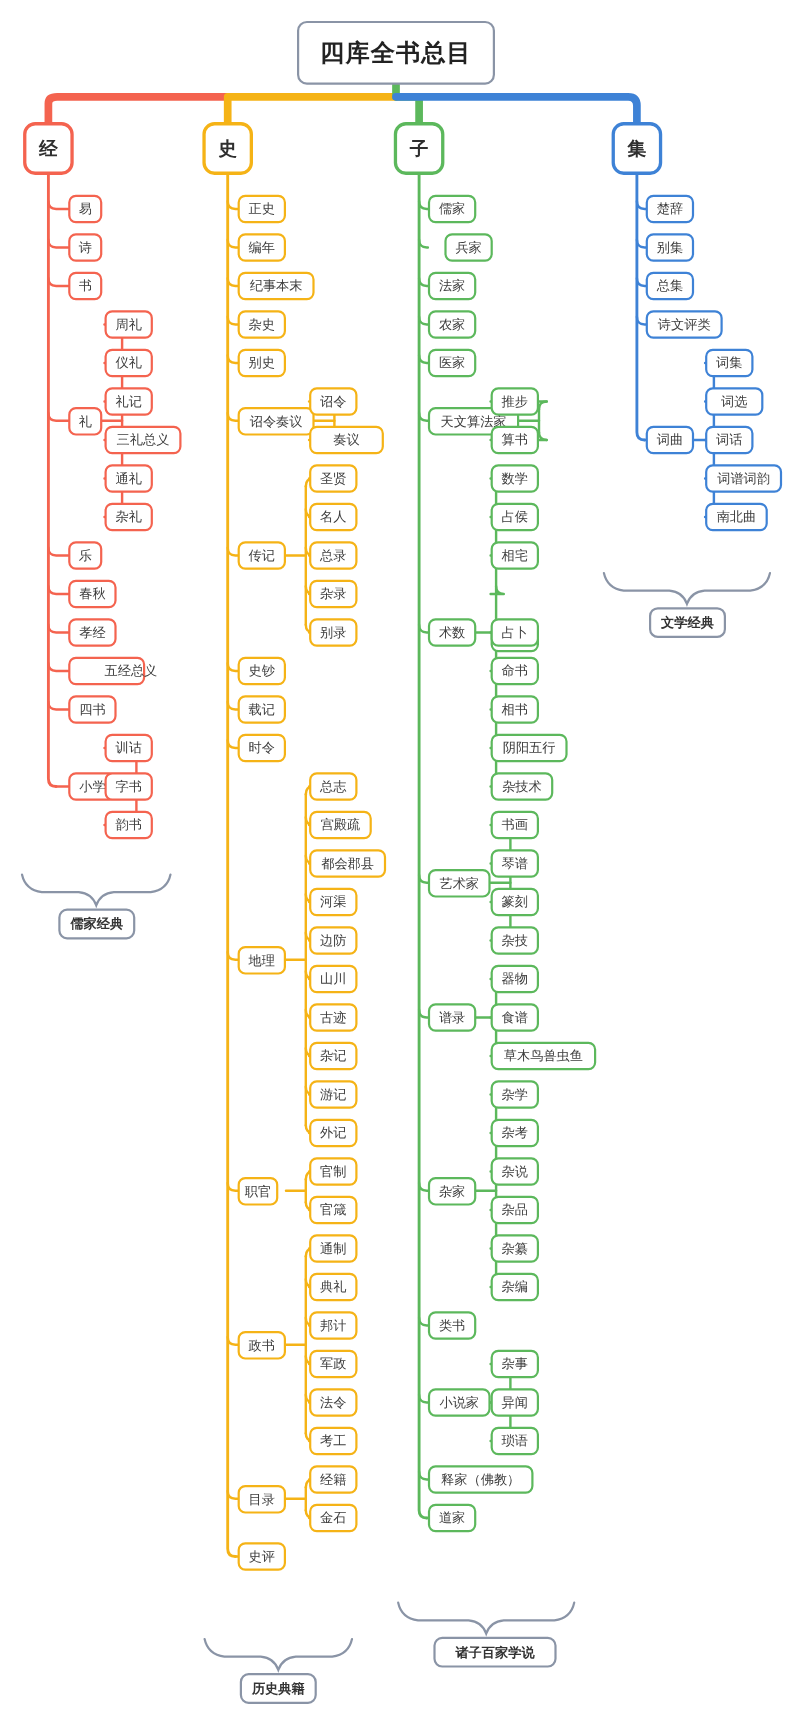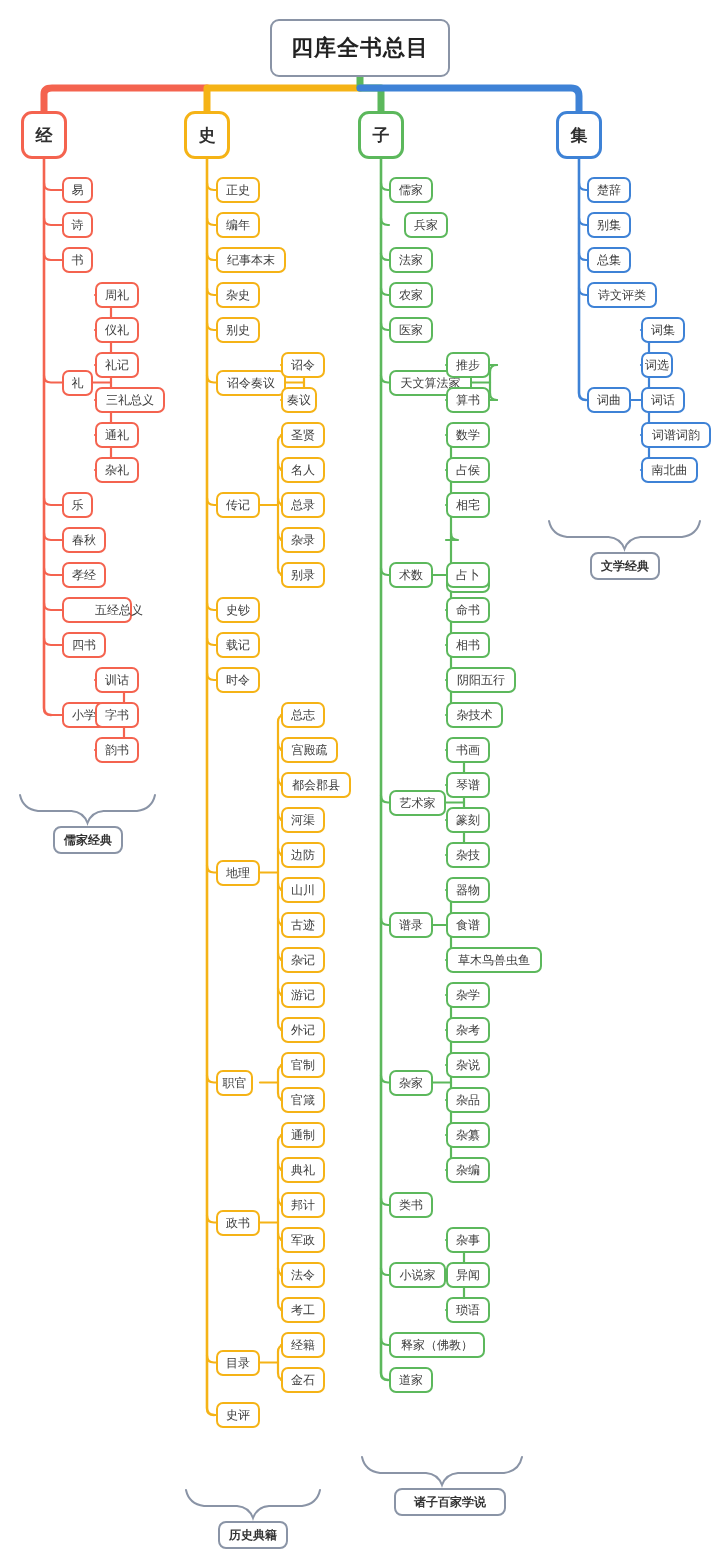--- a/index.html
+++ b/index.html
@@ -242,21 +242,21 @@
       <div class="node lvl2" style="left: 95px; top: 667px; width: 44px; border-color: rgb(244, 99, 79);">训诂</div>
       <div class="node lvl2" style="left: 95px; top: 702px; width: 44px; border-color: rgb(244, 99, 79);">字书</div>
       <div class="node lvl2" style="left: 95px; top: 737px; width: 44px; border-color: rgb(244, 99, 79);">韵书</div>
       <div class="node lvl1" style="left: 216px; top: 177px; width: 44px; border-color: rgb(245, 179, 22);">正史</div>
       <div class="node lvl1" style="left: 216px; top: 212px; width: 44px; border-color: rgb(245, 179, 22);">编年</div>
       <div class="node lvl1" style="left: 216px; top: 247px; width: 70px; border-color: rgb(245, 179, 22);">纪事本末</div>
       <div class="node lvl1" style="left: 216px; top: 282px; width: 44px; border-color: rgb(245, 179, 22);">杂史</div>
       <div class="node lvl1" style="left: 216px; top: 317px; width: 44px; border-color: rgb(245, 179, 22);">别史</div>
       <div class="node lvl1" style="left: 216px; top: 370px; width: 70px; border-color: rgb(245, 179, 22);">诏令奏议</div>
       <div class="node lvl2" style="left: 281px; top: 352px; width: 44px; border-color: rgb(245, 179, 22);">诏令</div>
-      <div class="node lvl2" style="left: 281px; top: 387px; width: 36px; border-color: rgb(245, 179, 22);">奏议</div>
+      <div class="node lvl2" style="left: 281px; top: 387px; width: 68px; border-color: rgb(245, 179, 22);">奏议</div>
       <div class="node lvl1" style="left: 216px; top: 492px; width: 44px; border-color: rgb(245, 179, 22);">传记</div>
       <div class="node lvl2" style="left: 281px; top: 422px; width: 44px; border-color: rgb(245, 179, 22);">圣贤</div>
       <div class="node lvl2" style="left: 281px; top: 457px; width: 44px; border-color: rgb(245, 179, 22);">名人</div>
       <div class="node lvl2" style="left: 281px; top: 492px; width: 44px; border-color: rgb(245, 179, 22);">总录</div>
       <div class="node lvl2" style="left: 281px; top: 527px; width: 44px; border-color: rgb(245, 179, 22);">杂录</div>
       <div class="node lvl2" style="left: 281px; top: 562px; width: 44px; border-color: rgb(245, 179, 22);">别录</div>
       <div class="node lvl1" style="left: 216px; top: 597px; width: 44px; border-color: rgb(245, 179, 22);">史钞</div>
       <div class="node lvl1" style="left: 216px; top: 632px; width: 44px; border-color: rgb(245, 179, 22);">载记</div>
       <div class="node lvl1" style="left: 216px; top: 667px; width: 44px; border-color: rgb(245, 179, 22);">时令</div>
       <div class="node lvl1" style="left: 216px; top: 860px; width: 44px; border-color: rgb(245, 179, 22);">地理</div>
@@ -324,21 +324,21 @@
       <div class="node lvl2" style="left: 446px; top: 1262px; width: 44px; border-color: rgb(92, 184, 92);">异闻</div>
       <div class="node lvl2" style="left: 446px; top: 1297px; width: 44px; border-color: rgb(92, 184, 92);">琐语</div>
       <div class="node lvl1" style="left: 389px; top: 1332px; width: 96px; border-color: rgb(92, 184, 92);">释家（佛教）</div>
       <div class="node lvl1" style="left: 389px; top: 1367px; width: 44px; border-color: rgb(92, 184, 92);">道家</div>
       <div class="node lvl1" style="left: 587px; top: 177px; width: 44px; border-color: rgb(62, 130, 214);">楚辞</div>
       <div class="node lvl1" style="left: 587px; top: 212px; width: 44px; border-color: rgb(62, 130, 214);">别集</div>
       <div class="node lvl1" style="left: 587px; top: 247px; width: 44px; border-color: rgb(62, 130, 214);">总集</div>
       <div class="node lvl1" style="left: 587px; top: 282px; width: 70px; border-color: rgb(62, 130, 214);">诗文评类</div>
       <div class="node lvl1" style="left: 587px; top: 387px; width: 44px; border-color: rgb(62, 130, 214);">词曲</div>
       <div class="node lvl2" style="left: 641px; top: 317px; width: 44px; border-color: rgb(62, 130, 214);">词集</div>
-      <div class="node lvl2" style="left: 641px; top: 352px; width: 32px; border-color: rgb(62, 130, 214);">词选</div>
+      <div class="node lvl2" style="left: 641px; top: 352px; width: 53px; border-color: rgb(62, 130, 214);">词选</div>
       <div class="node lvl2" style="left: 641px; top: 387px; width: 44px; border-color: rgb(62, 130, 214);">词话</div>
       <div class="node lvl2" style="left: 641px; top: 422px; width: 70px; border-color: rgb(62, 130, 214);">词谱词韵</div>
       <div class="node lvl2" style="left: 641px; top: 457px; width: 57px; border-color: rgb(62, 130, 214);">南北曲</div>
       <div class="node summary" style="left: 53px; top: 826px; width: 70px; border-color: rgb(138, 148, 166);">儒家经典</div>
       <div class="node summary" style="left: 218px; top: 1521px; width: 70px; border-color: rgb(138, 148, 166);">历史典籍</div>
       <div class="node summary" style="left: 394px; top: 1488px; width: 112px; border-color: rgb(138, 148, 166);">诸子百家学说</div>
       <div class="node summary" style="left: 590px; top: 552px; width: 70px; border-color: rgb(138, 148, 166);">文学经典</div>
     </div>
 </div>
 

